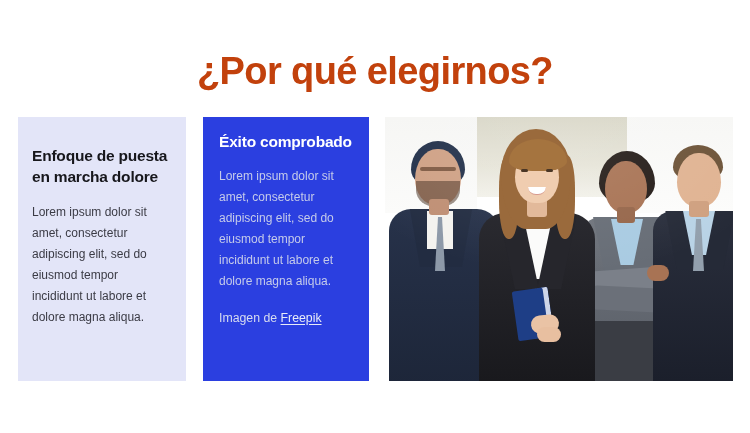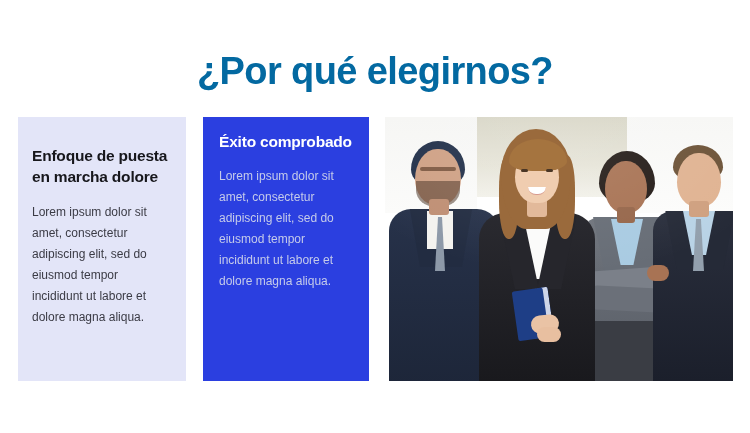--- a/index.html
+++ b/index.html
@@ -26,21 +26,21 @@
   .heading {
     position: absolute;
     left: 0;
     top: 22px;
     width: 750px;
     text-align: center;
     font-size: 38px;
     line-height: 48px;
     font-weight: bold;
     letter-spacing: -0.6px;
-    color: #0369a1;
+    color: #c2410c;
     white-space: nowrap;
   }
 
   
   .cards {
     position: absolute;
     left: 0;
     top: 117px;
     width: 750px;
     height: 264px;
@@ -266,20 +266,21 @@
   <div class="cards">
 
     <div class="card card-light">
       <h2 class="card-title">Enfoque de puesta en marcha dolore</h2>
       <p class="card-body">Lorem ipsum dolor sit amet, consectetur adipiscing elit, sed do eiusmod tempor incididunt ut labore et dolore magna aliqua.</p>
     </div>
 
     <div class="card card-blue">
       <h2 class="card-title">Éxito comprobado</h2>
       <p class="card-body">Lorem ipsum dolor sit amet, consectetur adipiscing elit, sed do eiusmod tempor incididunt ut labore et dolore magna aliqua.</p>
+      <p class="credit"><span>Imagen de </span><a href="#">Freepik</a></p>
     </div>
 
   </div>
 
   <div class="photo">
     <div class="photo-scene">
       <div class="backdrop-2"></div>
       <div class="backdrop"></div>
       <div class="backdrop-3"></div>
 

